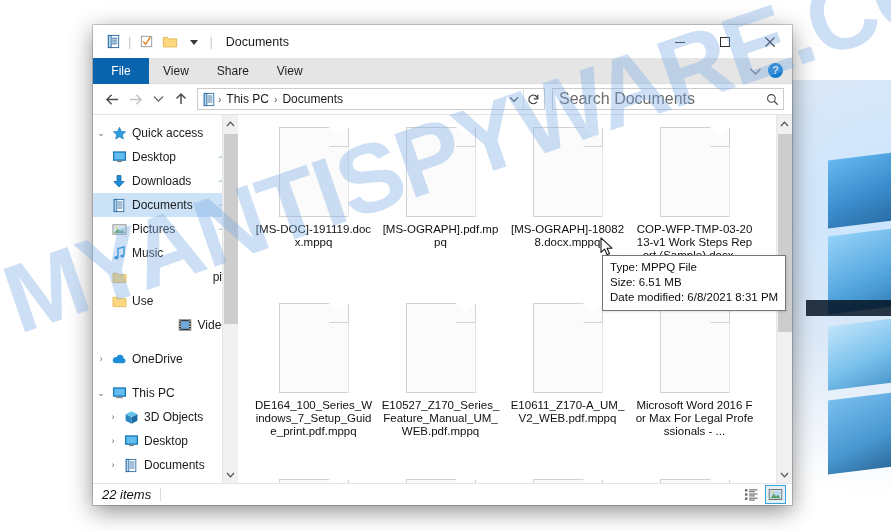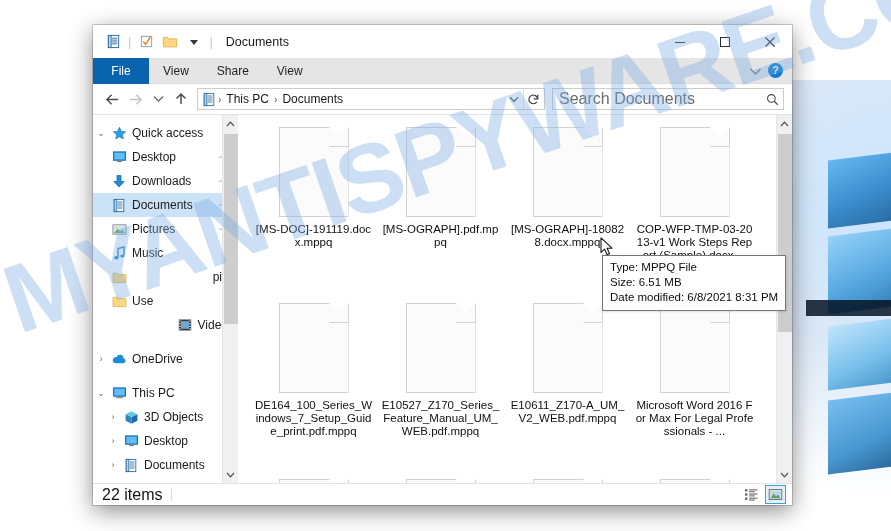--- a/index.html
+++ b/index.html
@@ -270,21 +270,21 @@
   }
 
   
   #statusbar {
     flex: 0 0 22px; height: 22px;
     border-top: 1px solid #e3e3e3;
     background: #ffffff;
     display: flex; align-items: center;
     padding: 0 6px 0 9px;
   }
-  #status-text { font-size: 16px; color: #111; }
+  #status-text { font-size: 13px; color: #111; font-style: italic; }
   #status-divider { width: 1px; height: 13px; background: #dcdcdc; margin-left: 9px; }
   #view-buttons { margin-left: auto; display: flex; align-items: center; gap: 3px; }
   .viewbtn {
     width: 21px; height: 19px;
     display: flex; align-items: center; justify-content: center;
   }
   .viewbtn.active { border: 1px solid #3ba1d8; background: #e2f1fa; }
 </style>
 </head>
 <body>

